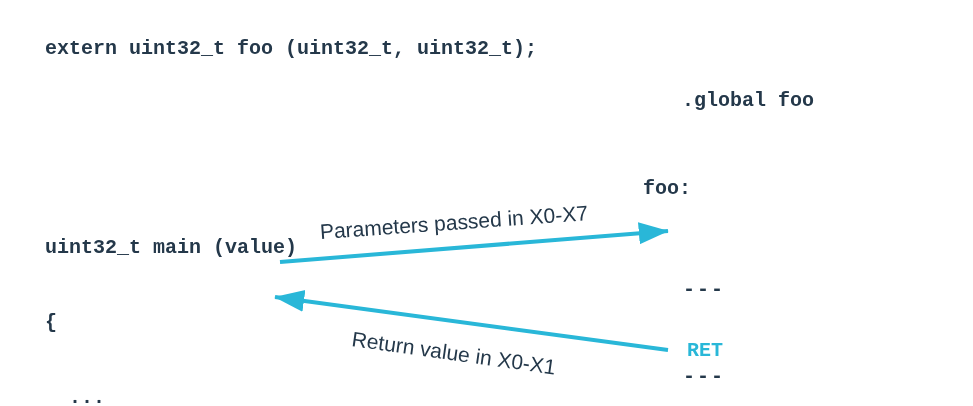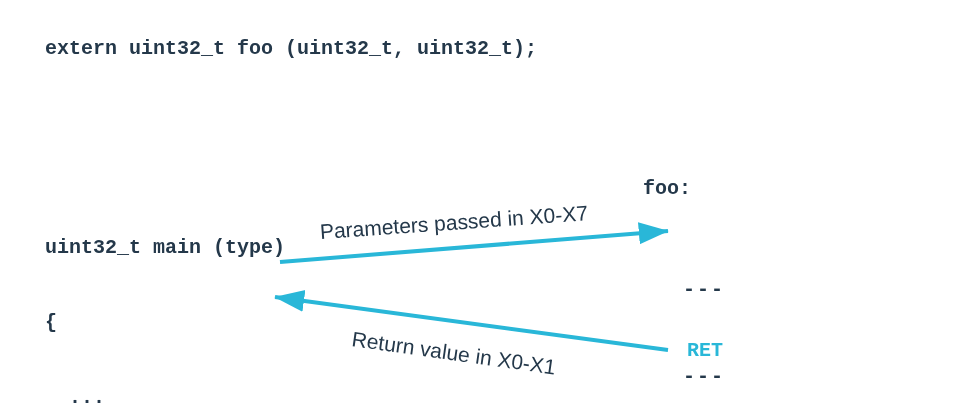--- a/index.html
+++ b/index.html
@@ -58,24 +58,25 @@
   svg.arrows polygon { fill: var(--accent); }
 </style>
 </head>
 <body>
 
 <div class="canvas">
 
   <div class="abs mono" style="left:45px; top:36px;">extern uint32_t foo (uint32_t, uint32_t);</div>
 
   <div class="abs mono" style="left:682px; top:38px;">
+    <div class="code-line">.global foo</div>
   </div>
 
   <div class="abs mono" style="left:45px; top:185px;">
-    <div class="code-line">uint32_t main (type)</div>
+    <div class="code-line">uint32_t main (value)</div>
     <div class="code-line">{</div>
     <div class="code-line">  ...</div>
     
     
     
   </div>
 
   <div class="abs mono" style="left:643px; top:176px;">foo:</div>
 
   <div class="abs mono dash-rows" style="left:683px; top:217px;">

